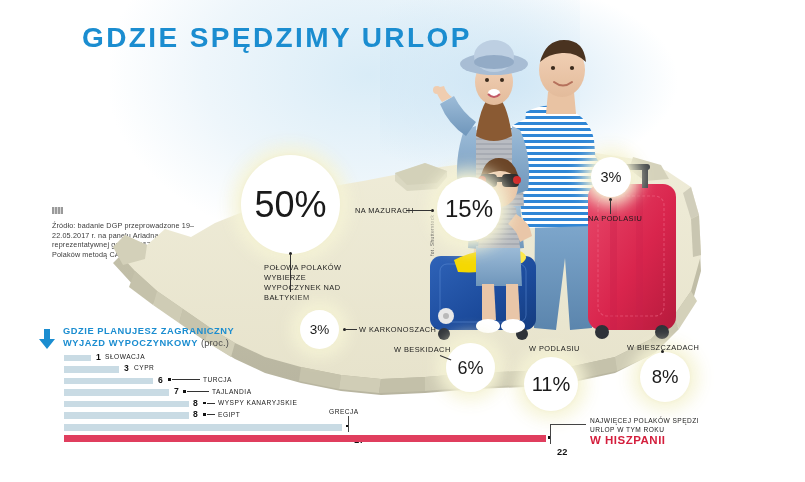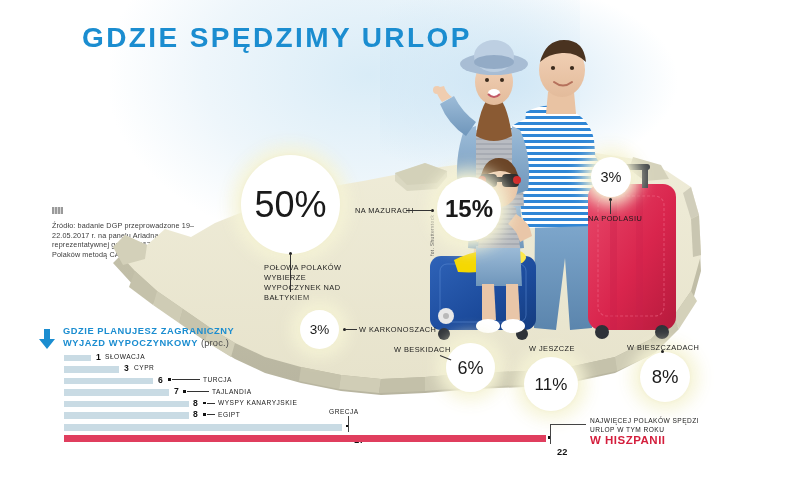--- a/index.html
+++ b/index.html
@@ -42,25 +42,25 @@
   .bub{
     position:absolute;border-radius:50%;
     background:#ffffff;
     display:flex;align-items:center;justify-content:center;
     color:#1a1a1a;font-weight:normal;
     box-shadow:0 0 16px 9px rgba(246,243,214,.95), 0 0 3px 1px rgba(210,205,160,.45);
   }
   .bub span{display:block;line-height:1;}
 
   .b50{left:241px;top:155px;width:99px;height:99px;font-size:36px;}
-  .b15{left:437px;top:177px;width:64px;height:64px;font-size:24px;font-weight:bold;}
+  .b15{left:437px;top:177px;width:64px;height:64px;font-size:24px;}
   .b3pod{left:591px;top:157px;width:40px;height:40px;font-size:14.5px;}
   .b3kar{left:300px;top:310px;width:39px;height:39px;font-size:13.5px;}
   .b6{left:446px;top:343px;width:49px;height:49px;font-size:18px;}
-  .b11{left:524px;top:357px;width:54px;height:54px;font-size:17px;}
+  .b11{left:524px;top:357px;width:54px;height:54px;font-size:20px;}
   .b8{left:640px;top:352px;width:50px;height:50px;font-size:18.5px;}
 
   
   .mlab{position:absolute;font-size:7.4px;letter-spacing:.45px;color:#1a1a1a;white-space:nowrap;}
   .mlab.multi{white-space:normal;line-height:10px;width:120px;}
   .leader{position:absolute;background:#333;}
   .leader.h{height:1px;}
   .leader.v{width:1px;}
   .dot{position:absolute;width:3px;height:3px;border-radius:50%;background:#222;}
 
@@ -316,21 +316,21 @@
 
   <div class="bub b6">
     <span>6%</span>
   </div>
   <div class="mlab" style="left:394px;top:345px;">W BESKIDACH</div>
   <div class="leader h" style="left:440px;top:355px;width:12px;transform:rotate(22deg);transform-origin:left center;"></div>
 
   <div class="bub b11">
     <span>11%</span>
   </div>
-  <div class="mlab" style="left:529px;top:344px;">W JESZCZE</div>
+  <div class="mlab" style="left:529px;top:344px;">W PODLASIU</div>
 
   <div class="bub b8">
     <span>8%</span>
   </div>
   <div class="mlab" style="left:627px;top:343px;text-align:right;">W BIESZCZADACH</div>
   <div class="dot" style="left:661px;top:350px;"></div>
 
   <div class="chart">
 
     <svg class="ch-arrow" viewBox="0 0 18 20">

